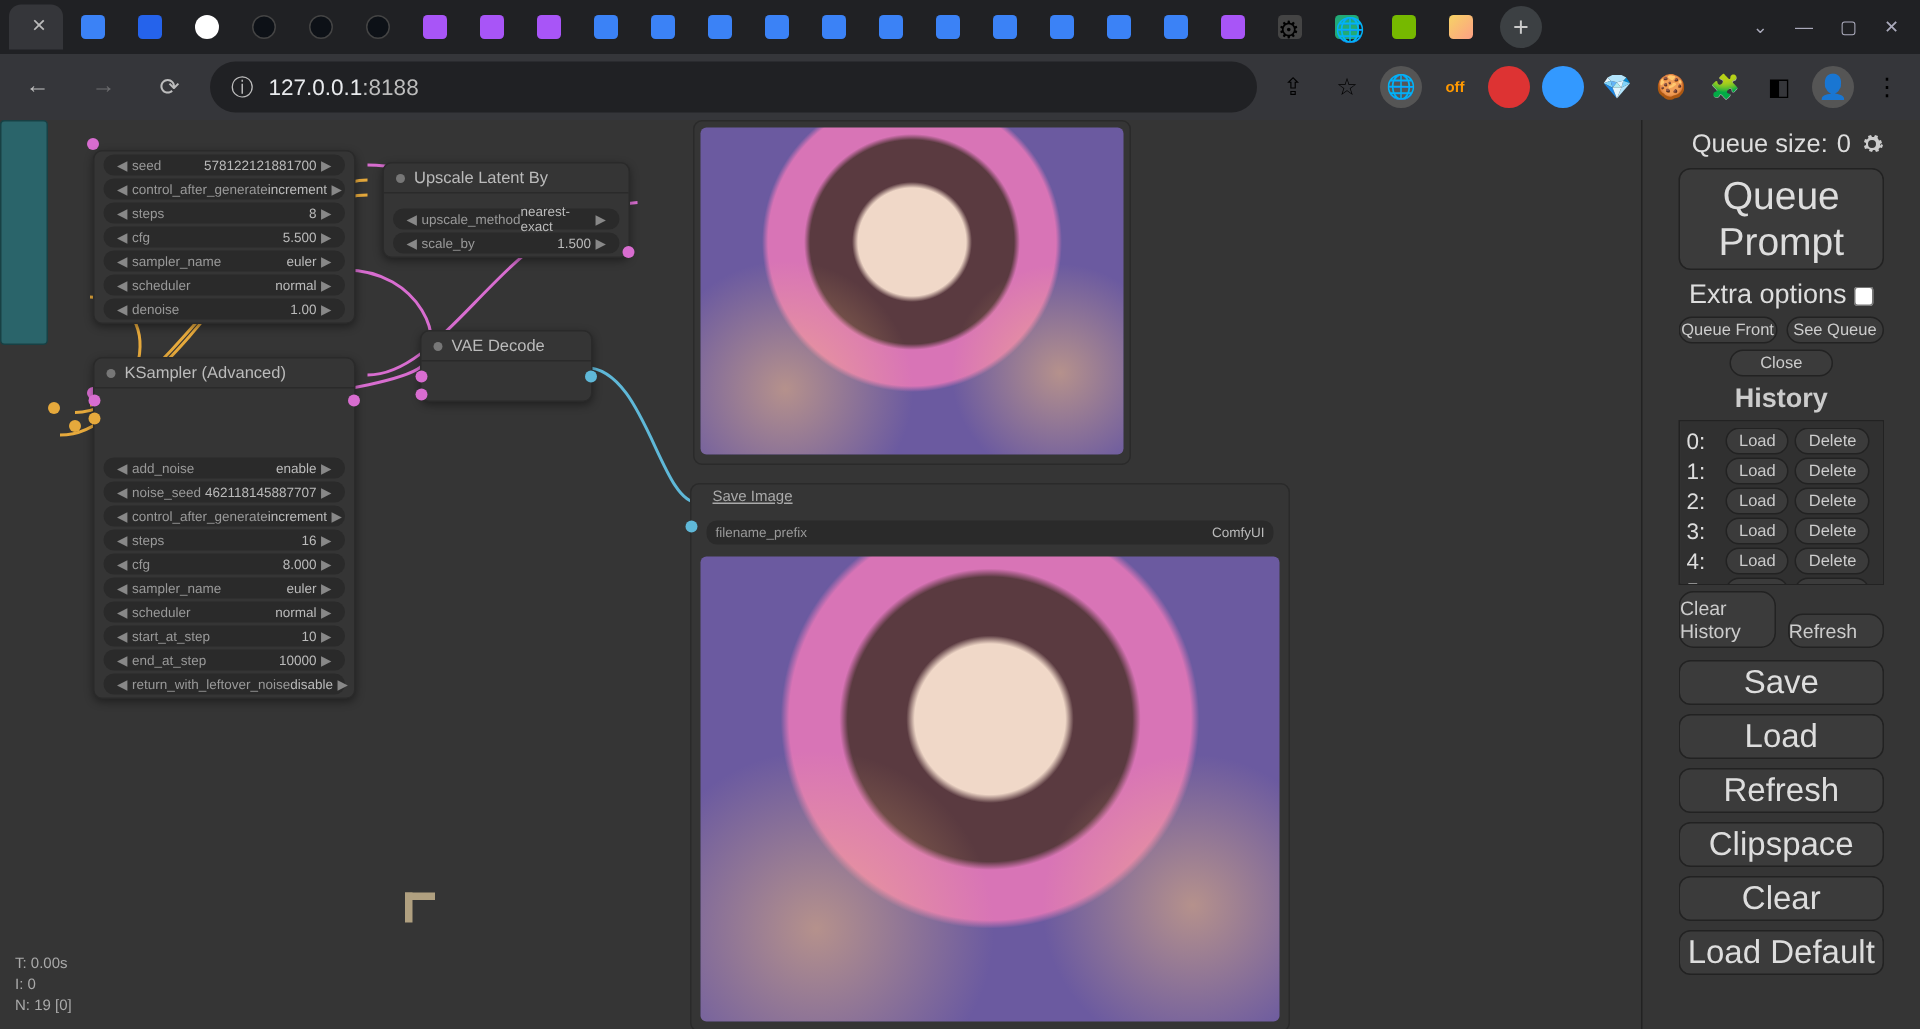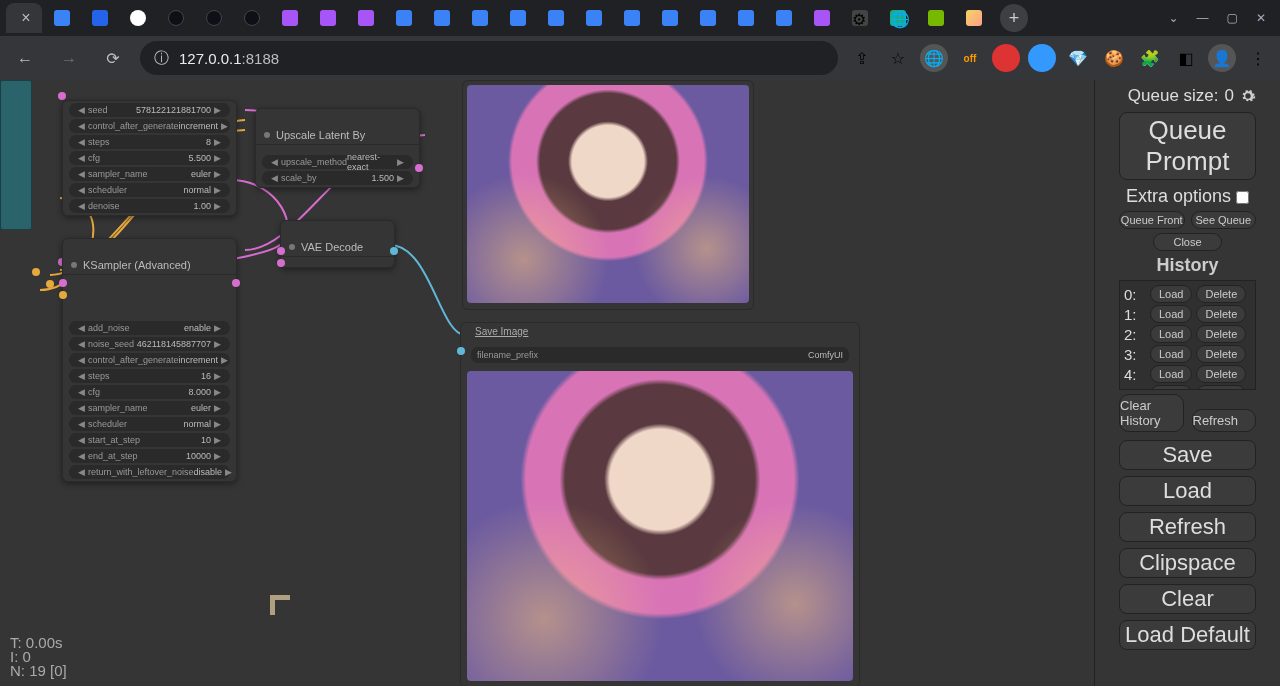--- a/index.html
+++ b/index.html
@@ -19,35 +19,35 @@
 .tb-btn { width:34px; height:34px; display:flex; align-items:center; justify-content:center; color:#bdbdbd; border-radius:50%; }
 .addr { flex:1; max-width:760px; height:34px; background:#202124; border-radius:17px; display:flex; align-items:center; padding:0 14px; color:#bdbdbd; font-size:15px; gap:10px;}
 .addr .host { color:#e8eaed; }
 .ext-row { display:flex; align-items:center; gap:8px; margin-left:auto;}
 .ext-row .ico { width:28px; height:28px; display:flex; align-items:center; justify-content:center; border-radius:50%;}
 
 
 .canvas { position:absolute; left:0; top:80px; right:190px; bottom:0; overflow:hidden; }
 
 .node { position:absolute; background:#353535; border:1px solid #2a2a2a; border-radius:6px; box-shadow:0 2px 6px rgba(0,0,0,.4); }
-.node .nh { height:20px; display:flex; align-items:center; padding:0 8px; color:#bbb; font-size:11px; border-bottom:1px solid #2a2a2a; gap:6px;margin-top:16px;}
+.node .nh { height:20px; display:flex; align-items:center; padding:0 8px; color:#bbb; font-size:11px; border-bottom:1px solid #2a2a2a; gap:6px;}
 .node .dot { width:6px; height:6px; border-radius:50%; background:#777; }
 .widget { height:14px; margin:2px 6px; background:#2a2a2a; border-radius:7px; display:flex; align-items:center; padding:0 6px; font-size:9px; color:#999; }
 .widget .wl { flex:1; }
 .widget .wv { color:#bbb; }
 .arrow { color:#888; font-size:9px; padding:0 3px;}
 
 .port { width:8px; height:8px; border-radius:50%; position:absolute; }
 
 .imgnode { position:absolute; background:#353535; border:1px solid #2a2a2a; border-radius:6px; }
 .imgnode .nh { height:16px; display:flex; align-items:center; padding:0 8px; color:#aaa; font-size:10px; gap:6px;text-decoration:underline;}
 .preview { margin:4px; border-radius:4px; background:radial-gradient(circle at 50% 35%, #f0d8c8 0 18%, #5a3a40 20% 34%, #d874b6 36% 48%, #6b5aa0 50% 100%); position:relative; overflow:hidden;}
 .preview::after{content:"";position:absolute;inset:0;background:radial-gradient(circle at 20% 80%, rgba(255,200,120,.5), transparent 30%), radial-gradient(circle at 85% 75%, rgba(255,200,120,.5), transparent 25%);}
 
-.statusbar { position:absolute; left:10px; bottom:8px; color:#aaa; font-size:15px; line-height:14px;}
+.statusbar { position:absolute; left:10px; bottom:8px; color:#aaa; font-size:10px; line-height:14px;}
 
 
 .txtpanel { position:absolute; background:#2a646a; border:1px solid #184044; padding:4px; font-size:7px; line-height:8px; color:#cde; border-radius:3px; overflow:hidden;}
 
 
 .wires { position:absolute; left:0; top:0; width:100%; height:100%; pointer-events:none; }
 
 
 .panel { position:absolute; right:0; top:80px; width:186px; bottom:0; background:#353535; border-left:1px solid #222; padding:6px 24px; color:#ddd; font-size:14px; }
 .queue-size { display:flex; align-items:center; justify-content:flex-end; gap:6px; font-size:17px; color:#ddd; margin-bottom:6px;}

